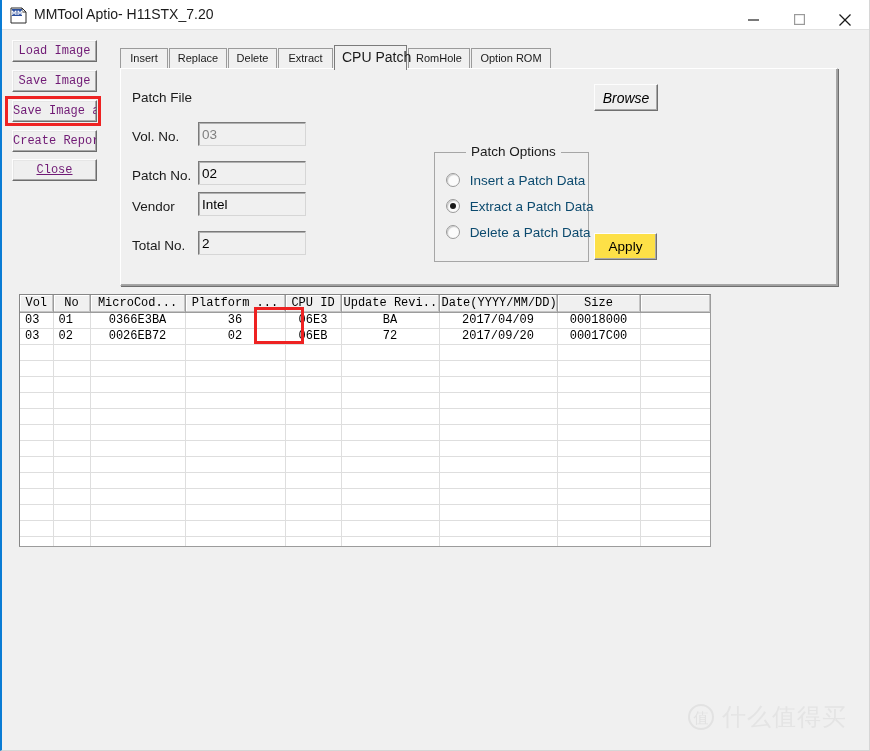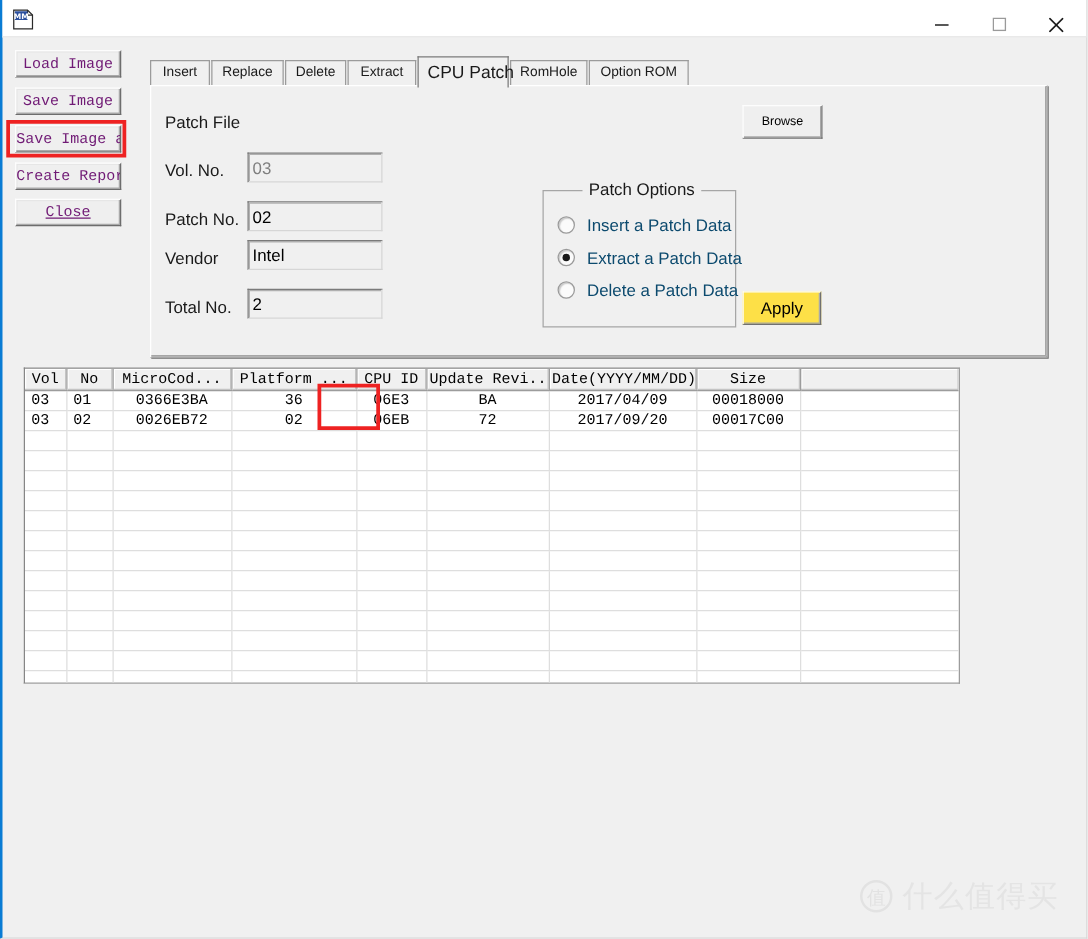--- a/index.html
+++ b/index.html
@@ -176,26 +176,27 @@
   #btn-browse {
     position: absolute;
     left: 592px; top: 84px;
     width: 64px; height: 27px;
     background: #efefef;
     border-top: 1px solid #fdfdfd;
     border-left: 1px solid #fdfdfd;
     border-right: 1px solid #707070;
     border-bottom: 1px solid #707070;
     box-shadow: inset -1px -1px 0 #a9a9a9;
-    font-size: 10px;
+    font-size: 14px;
     line-height: 24px;
     text-align: center;
     box-sizing: border-box;
     padding: 0;
     cursor: default;
+    font-style: italic;
   }
 
   #lbl-volno   { left: 130px; top: 129px; }
   #in-volno    { left: 196px; top: 122px; width: 108px; }
   #lbl-patchno { left: 130px; top: 168px; }
   #in-patchno  { left: 196px; top: 161px; width: 108px; }
   #lbl-vendor  { left: 130px; top: 199px; }
   #in-vendor   { left: 196px; top: 192px; width: 108px; }
   #lbl-totalno { left: 130px; top: 238px; }
   #in-totalno  { left: 196px; top: 231px; width: 108px; }
@@ -265,21 +266,21 @@
     text-align: center;
     box-sizing: border-box;
     padding: 0;
     cursor: default;
   }
 
   
   #grid {
     position: absolute;
     left: 17px; top: 294px;
-    width: 749px; height: 253px;
+    width: 692px; height: 253px;
     background: #fff;
     border: 1px solid #9c9c9c;
     border-top-color: #868686;
     border-left-color: #868686;
     box-sizing: border-box;
     overflow: hidden;
   }
   #grid table {
     border-collapse: collapse;
     table-layout: fixed;
@@ -353,20 +354,21 @@
 
   <div id="titlebar">
     <span id="app-icon">
       <svg width="17" height="17" viewBox="0 0 17 17">
         <path d="M1 1 H12 L16 5 V16 H1 Z" fill="#ffffff" stroke="#2a2a2a" stroke-width="1"></path>
         <path d="M12 1 L12 5 L16 5" fill="none" stroke="#2a2a2a" stroke-width="1"></path>
         <rect x="2" y="2" width="10" height="7" fill="#2b4f9e"></rect>
         <text x="7" y="8" font-size="6" fill="#ffffff" text-anchor="middle" font-family="DejaVu Sans, sans-serif" font-weight="bold">MM</text>
       </svg>
     </span>
+    <span id="title-text">MMTool Aptio- H11STX_7.20</span>
 
     <button class="wctl" id="btn-min">
       <svg width="11" height="11" viewBox="0 0 11 11">
           <line x1="0" y1="6" x2="11" y2="6" stroke="#202020" stroke-width="1.2"></line>
         </svg>
     </button>
     <button class="wctl" id="btn-max">
       <svg width="11" height="11" viewBox="0 0 11 11">
           <rect x="0.6" y="0.6" width="9.8" height="9.8" fill="none" stroke="#9a9a9a" stroke-width="1.2"></rect>
         </svg>

